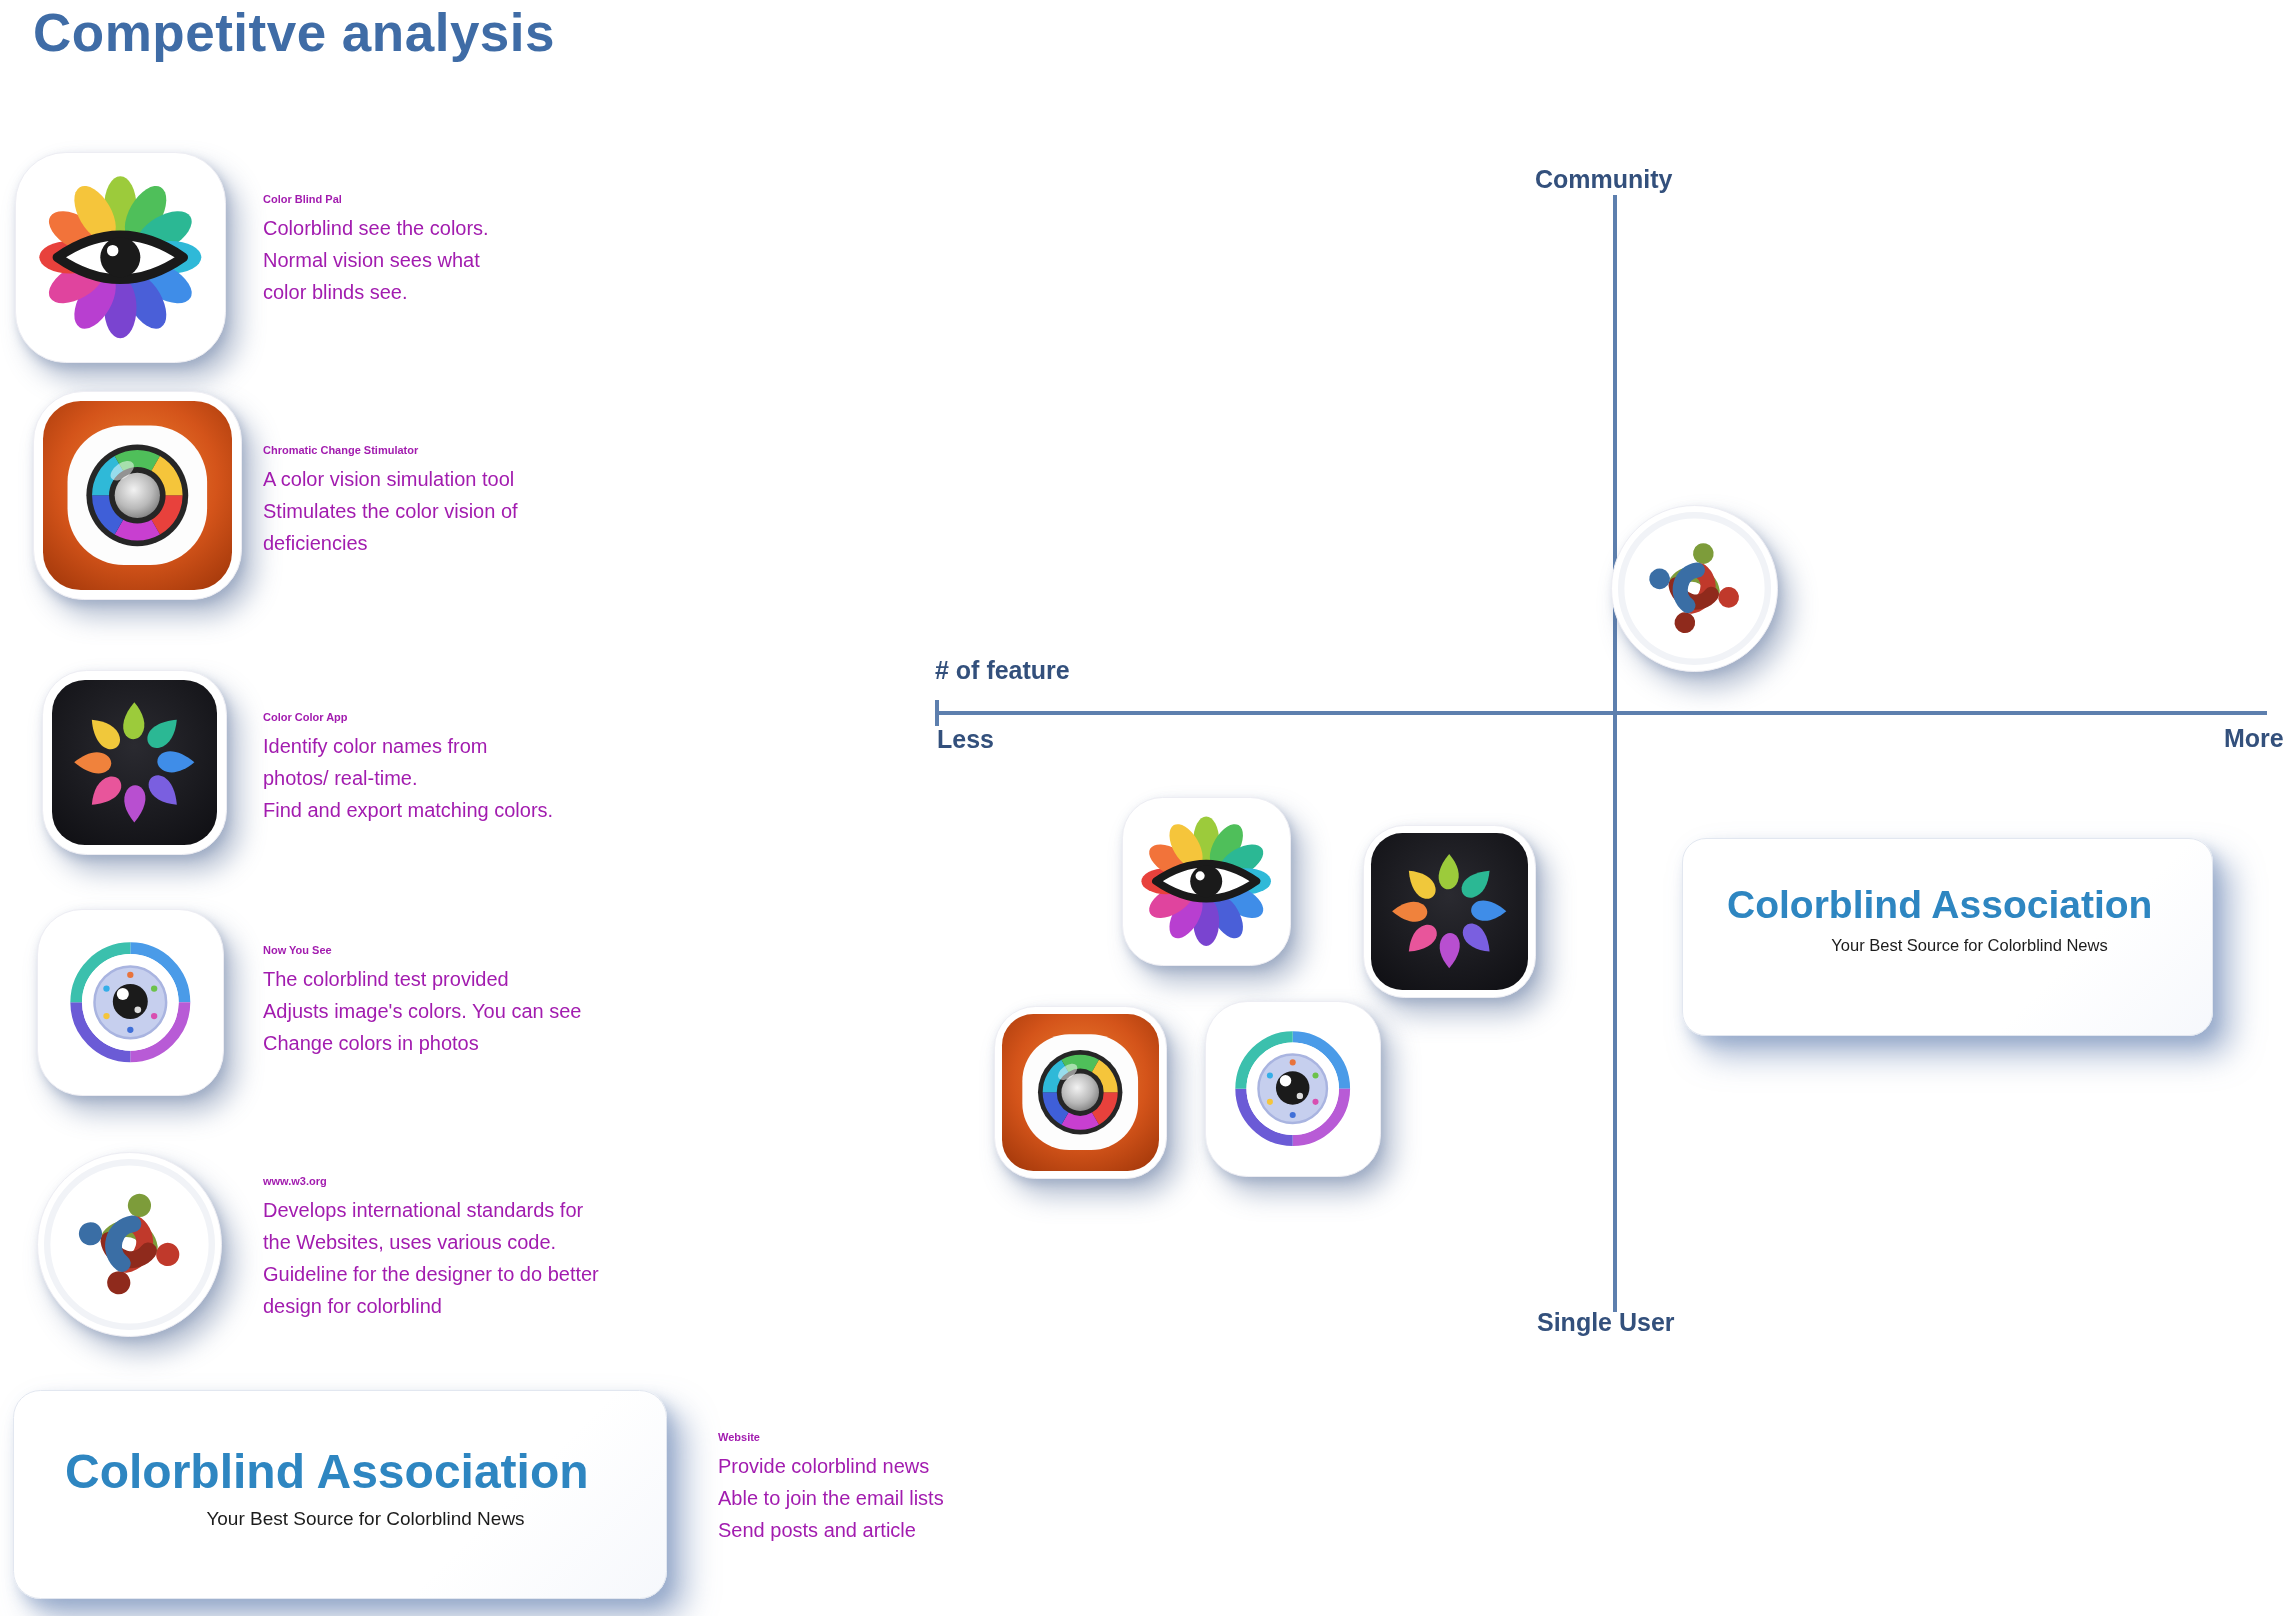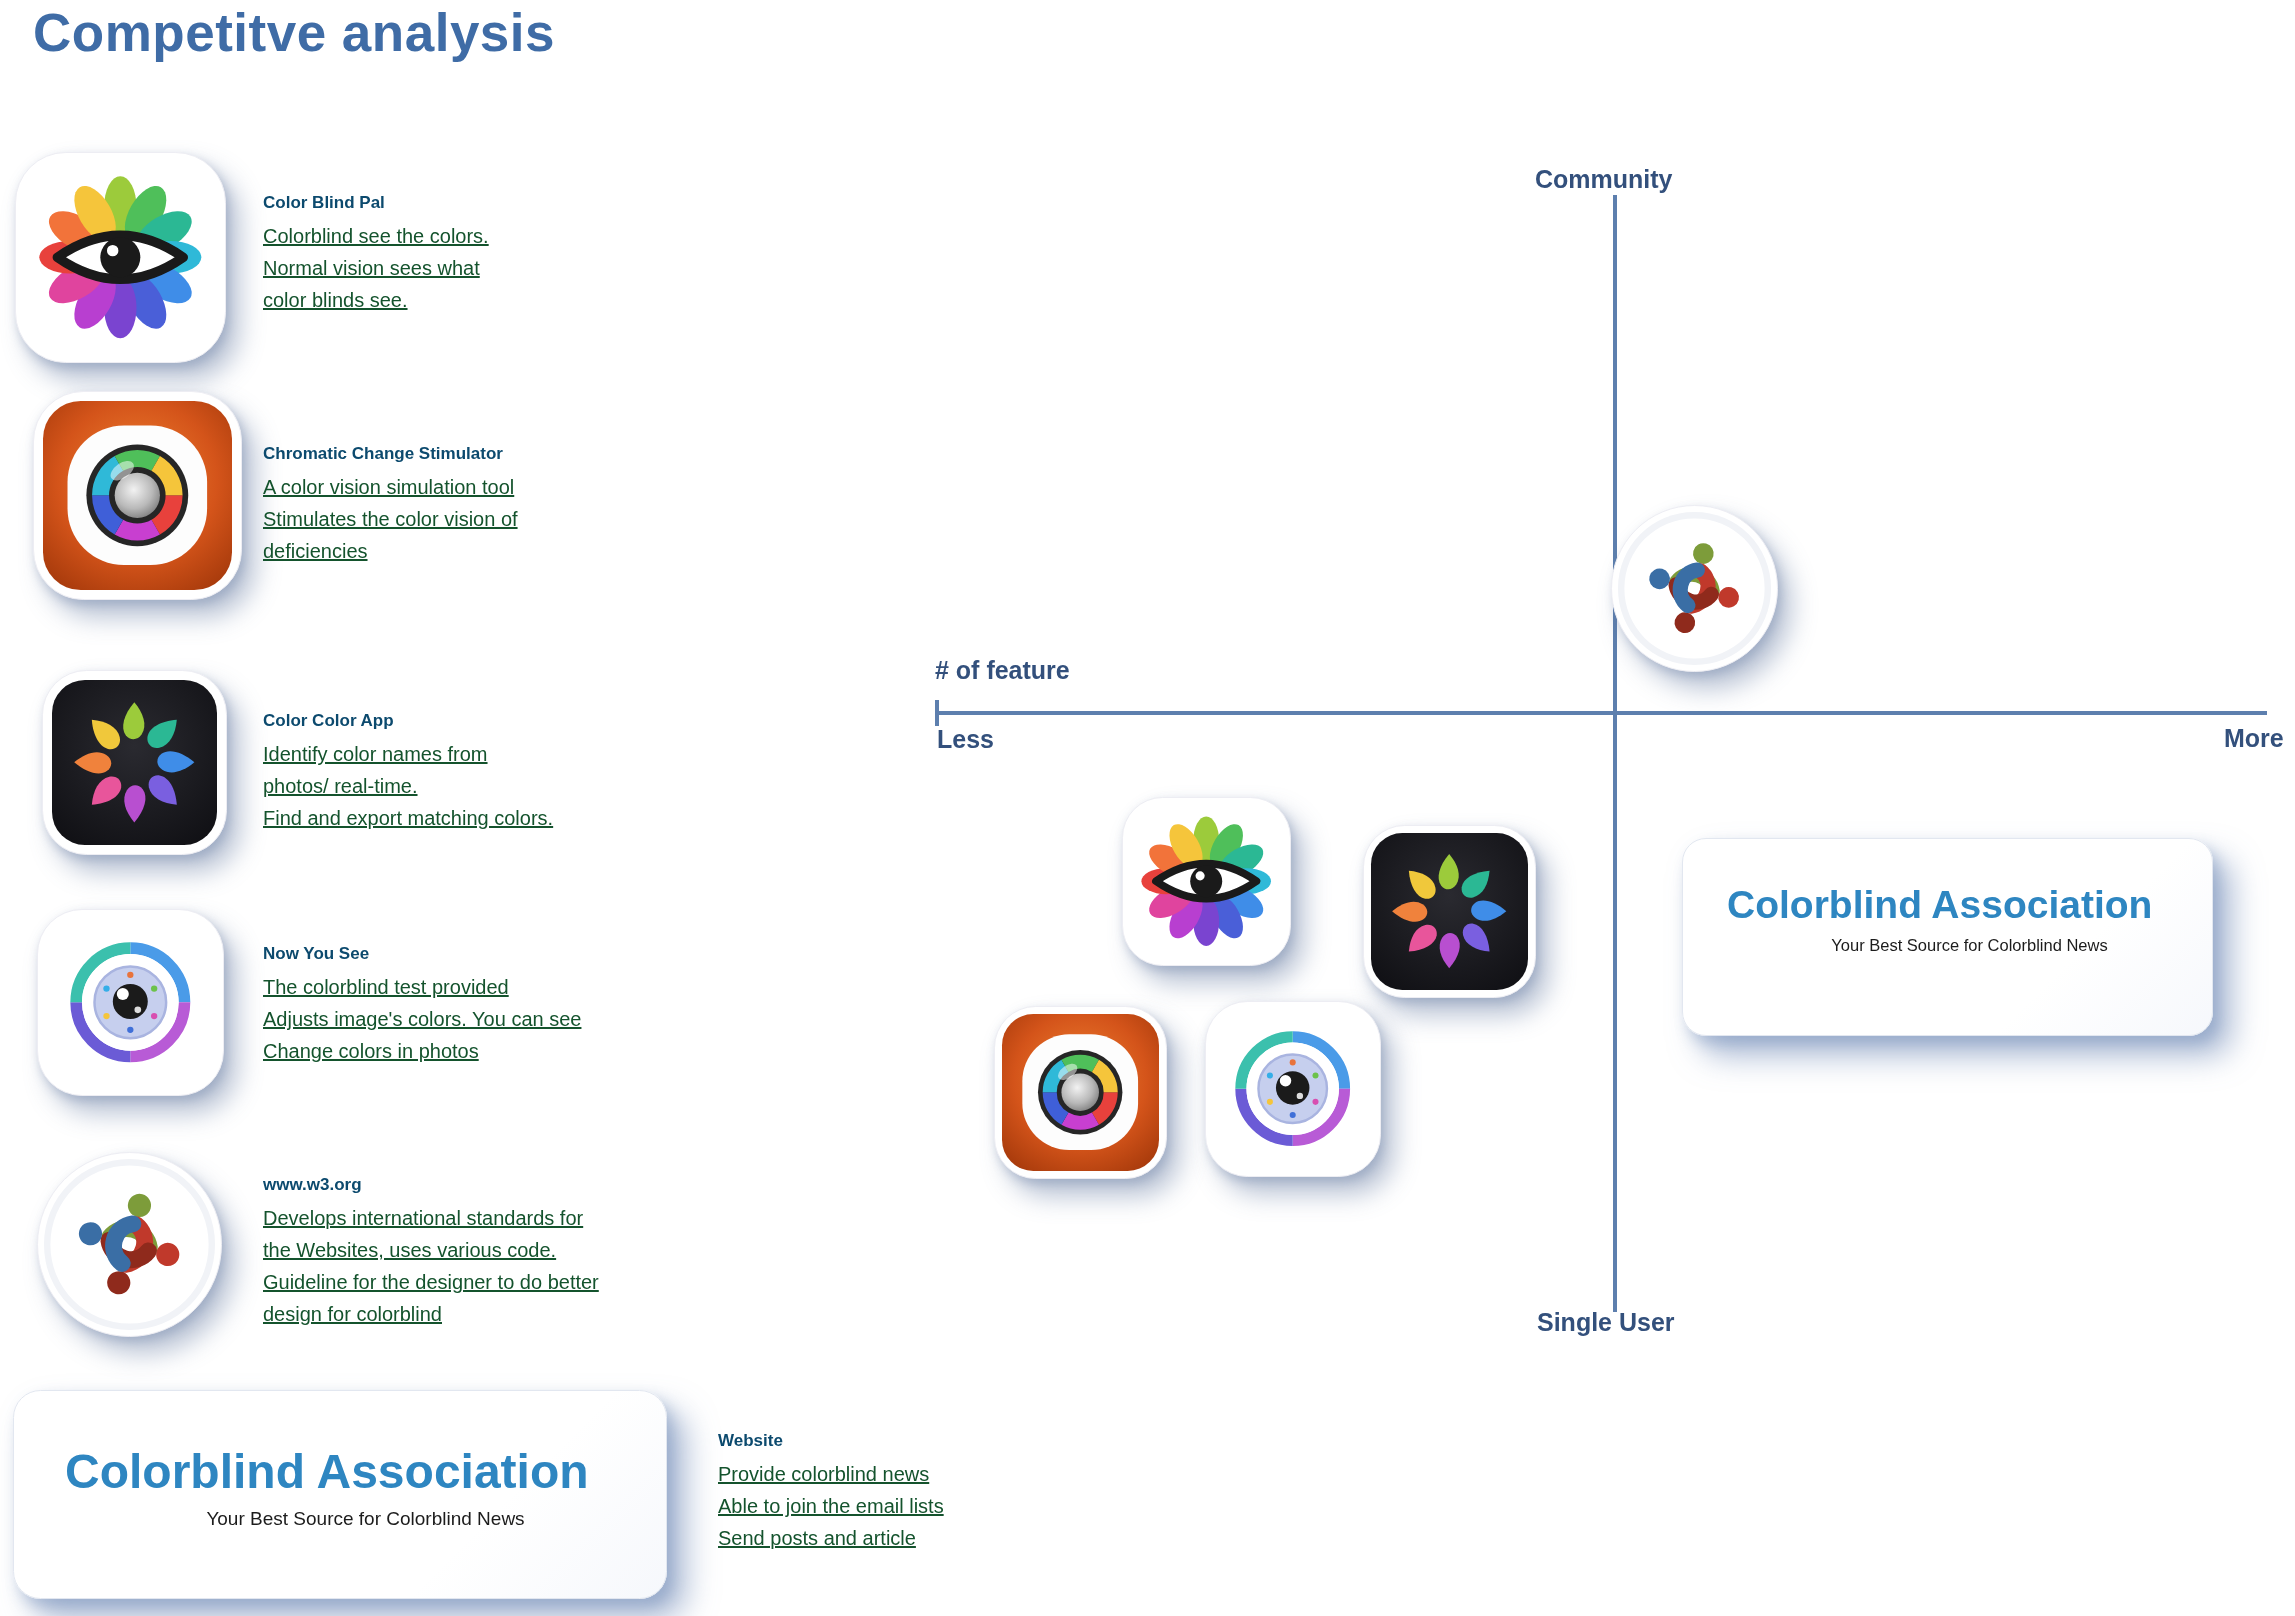--- a/index.html
+++ b/index.html
@@ -13,22 +13,22 @@
              box-shadow:13px 16.5px 26px rgba(96,118,158,.45),2.8px 4.6px 9.2px rgba(96,118,158,.28);}
   .icon-face{width:100%;height:100%;border-radius:20%;overflow:hidden;display:block;}
   .icon-face svg{width:100%;height:100%;display:block;}
   .bg-white{background:#fff;}
   .bg-orange{background:radial-gradient(circle at 50% 42%,#f08432 0%,#d4541a 55%,#9c3408 100%);}
   .bg-black{background:radial-gradient(circle at 50% 40%,#2a2a30 0%,#0e0e12 100%);}
   .round{border-radius:50% !important;}
   .ring{box-shadow:inset 0 0 0 6.4px #f1f3f7;}
   
   .app-note{position:absolute;}
-  .app-label{font-size:17px;font-weight:600;color:#0c4a6e;margin-bottom:7.3px;white-space:nowrap;}
-  .app-line{font-size:20px;line-height:32px;color:#14532d;white-space:nowrap;text-decoration:underline;}
+  .app-label{font-size:11px;font-weight:600;color:#a21caf;margin-bottom:7.3px;white-space:nowrap;}
+  .app-line{font-size:20px;line-height:32px;color:#a21caf;white-space:nowrap;}
   
   .axis-line{position:absolute;background:#5d7fae;}
   .axis-label{position:absolute;font-size:25px;font-weight:bold;color:#33507c;white-space:nowrap;}
   
   .assoc-card{position:absolute;background:linear-gradient(135deg,#ffffff 70%,#f6f8fc 100%);
               border:0.9px solid #e2e7f0;border-radius:27.5px;box-sizing:border-box;
               box-shadow:18.4px 20px 31px rgba(104,132,178,.55),5.5px 7.3px 13px rgba(104,132,178,.3);}
   .assoc-title{color:#2e86c1;font-weight:600;margin:0;}
   .assoc-sub{color:#1c1c1c;margin-top:9.2px;text-align:center;}
   .assoc-card.big{padding:53px 0 0 51px;}

